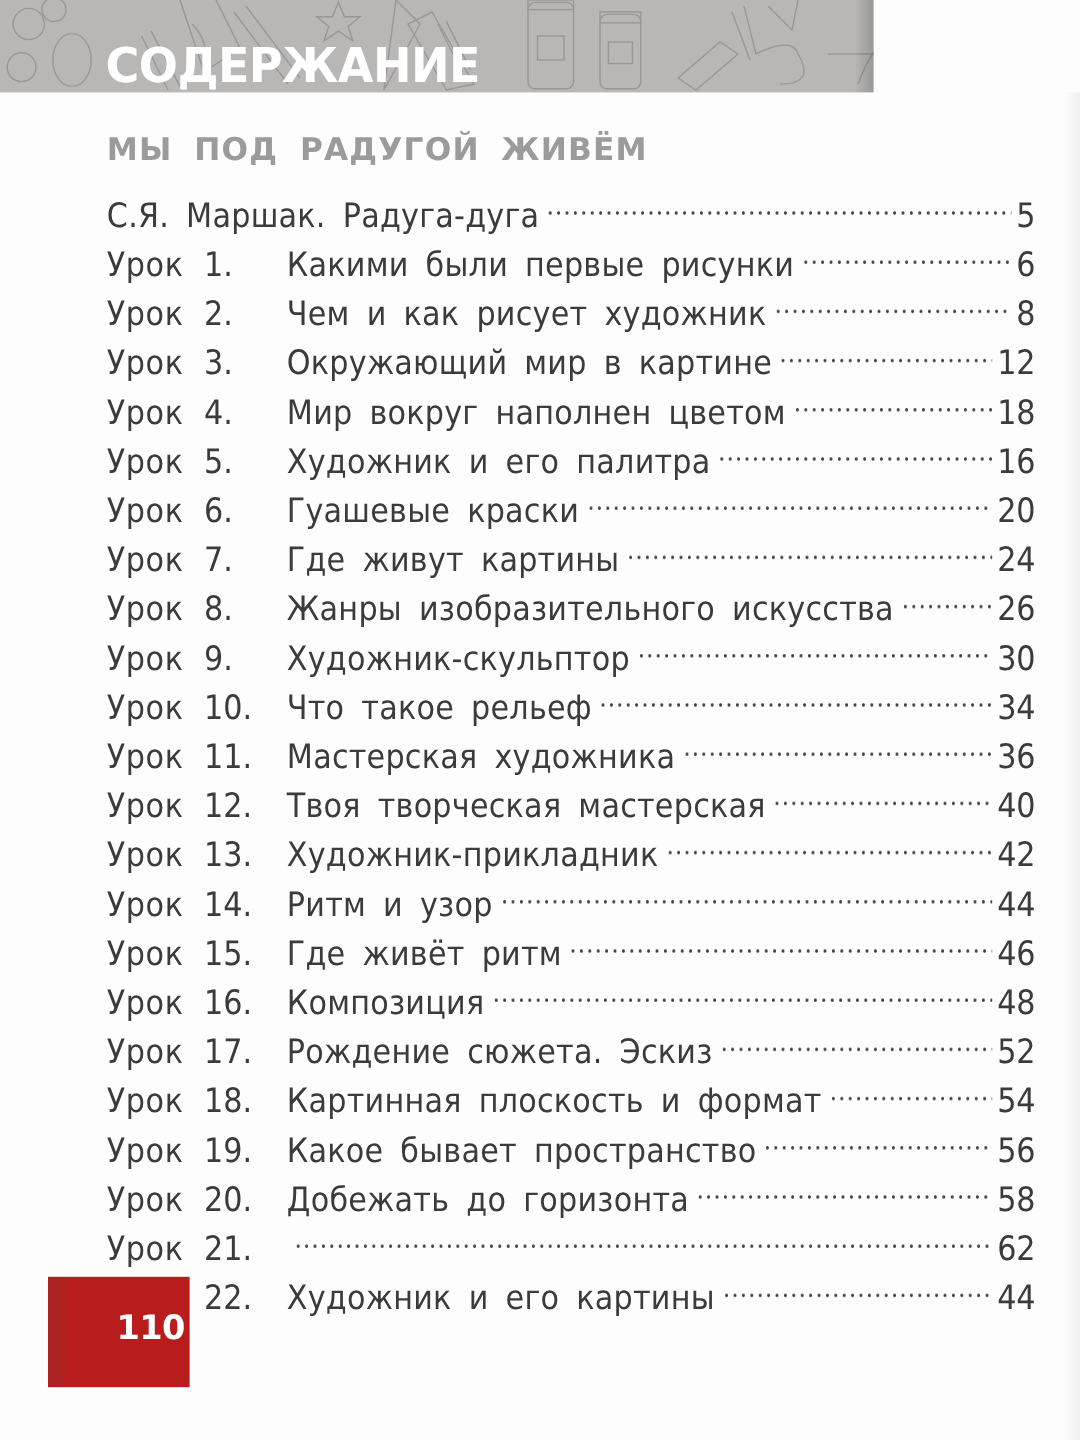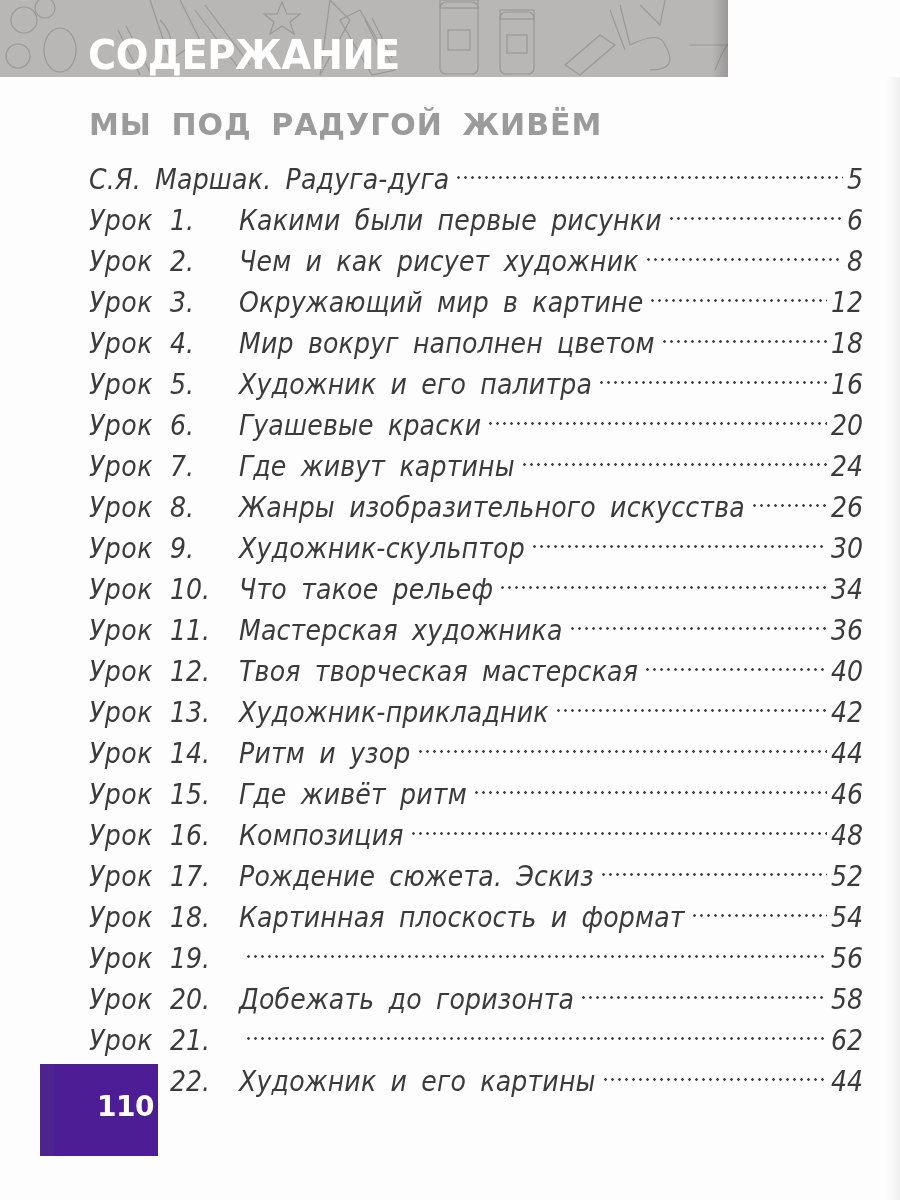--- a/index.html
+++ b/index.html
@@ -58,32 +58,31 @@
       width: 14px;
       height: 1123px;
       background: linear-gradient(to right, rgba(0,0,0,0), rgba(120,120,120,0.10));
     }
     .section-subtitle {
       position: absolute;
       left: 89px;
       top: 108px;
       font-family: "DejaVu Sans", sans-serif;
       font-weight: bold;
-      font-size: 30px;
+      font-size: 26px;
       line-height: 34px;
       color: #9b9b9b;
       letter-spacing: 1px;
       word-spacing: 8px;
     }
     .toc {
       position: absolute;
       left: 89px;
       top: 148px;
       width: 774px;
-      font-style: italic;
     }
     .toc-row {
       position: relative;
       height: 41px;
       display: flex;
       align-items: baseline;
       font-family: "DejaVu Sans Condensed", "DejaVu Sans", sans-serif;
       font-size: 28px;
       line-height: 41px;
       color: #3b3b3b;
@@ -127,21 +126,21 @@
     }
     .toc-row.intro .title {
       margin-left: 0;
     }
     .page-number-box {
       position: absolute;
       left: 40px;
       top: 1064px;
       width: 118px;
       height: 92px;
-      background: #4c1d95;
+      background: #b91c1c;
     }
     .page-number-box::before {
       content: "";
       position: absolute;
       left: 0;
       top: 0;
       width: 14px;
       height: 92px;
       background: rgba(90,90,90,0.12);
     }
@@ -335,20 +334,21 @@
   <div class="toc-row">
     <span class="lesson-word">Урок</span>
     <span class="lesson-num">18.</span>
     <span class="title">Картинная плоскость и формат</span>
     <span class="leader"></span>
     <span class="page">54</span>
   </div>
   <div class="toc-row">
     <span class="lesson-word">Урок</span>
     <span class="lesson-num">19.</span>
+    <span class="title">Какое бывает пространство</span>
     <span class="leader"></span>
     <span class="page">56</span>
   </div>
   <div class="toc-row">
     <span class="lesson-word">Урок</span>
     <span class="lesson-num">20.</span>
     <span class="title">Добежать до горизонта</span>
     <span class="leader"></span>
     <span class="page">58</span>
   </div>

